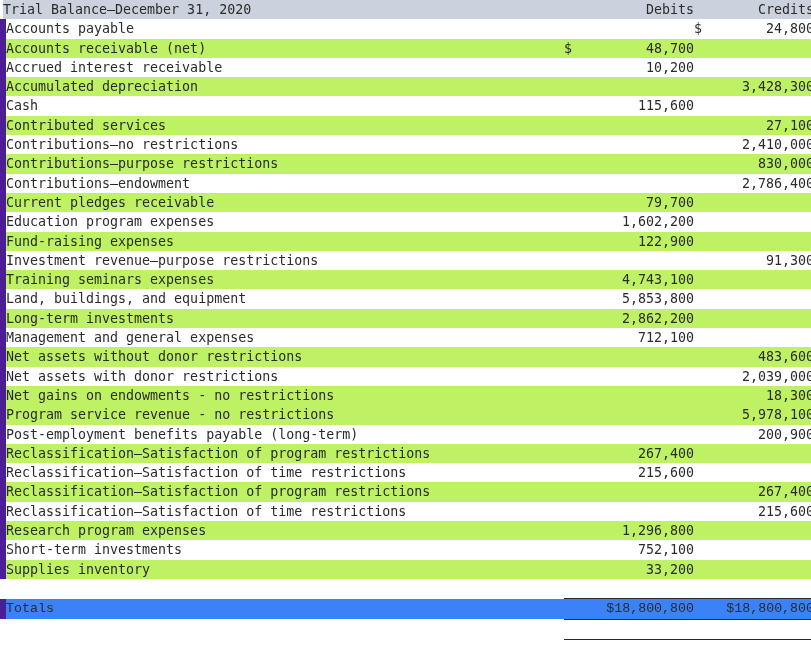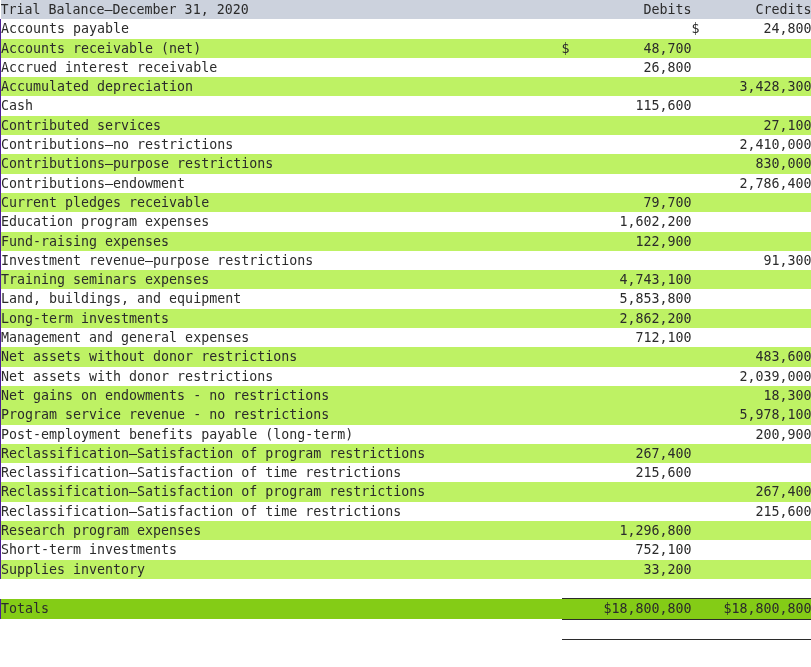--- a/index.html
+++ b/index.html
@@ -58,33 +58,33 @@
     padding-right: 5px;
   }
 
   
   tbody tr.odd  { background: #ffffff; }
   tbody tr.even { background: #bef264; }
 
   td.account {
     text-align: left;
     padding-left: 12px;
-    border-left: 1px solid #4c1d95;
+    border-left: 6px solid #4c1d95;
   }
   td.sym {
     text-align: left;
     padding-left: 2px;
   }
   td.val {
     text-align: right;
     padding-right: 4px;
   }
   td.val.credit { padding-right: 5px; }
 
-  tr.totals td { background: #84cc16; }
+  tr.totals td { background: #3b82f6; font-family: Liberation Mono, monospace; }
   tr.totals td.account { padding-top: 1px; }
 
   
   tr.rule-above td { height: 0; line-height: 0; background: #ffffff; }
   tr.rule-above td.ruled {
     border-bottom: 1px solid #2b2b2b;
   }
 
   
   tr.rule-below td { height: 4px; line-height: 4px; background: #ffffff; }
@@ -122,21 +122,21 @@
       <tr class="even">
         <td class="account">Accounts receivable (net)</td>
         <td class="sym">$</td>
         <td class="val">48,700</td>
         <td class="sym"></td>
         <td class="val credit"></td>
       </tr>
       <tr class="odd">
         <td class="account">Accrued interest receivable</td>
         <td class="sym"></td>
-        <td class="val">26,800</td>
+        <td class="val">10,200</td>
         <td class="sym"></td>
         <td class="val credit"></td>
       </tr>
       <tr class="even">
         <td class="account">Accumulated depreciation</td>
         <td class="sym"></td>
         <td class="val"></td>
         <td class="sym"></td>
         <td class="val credit">3,428,300</td>
       </tr>

